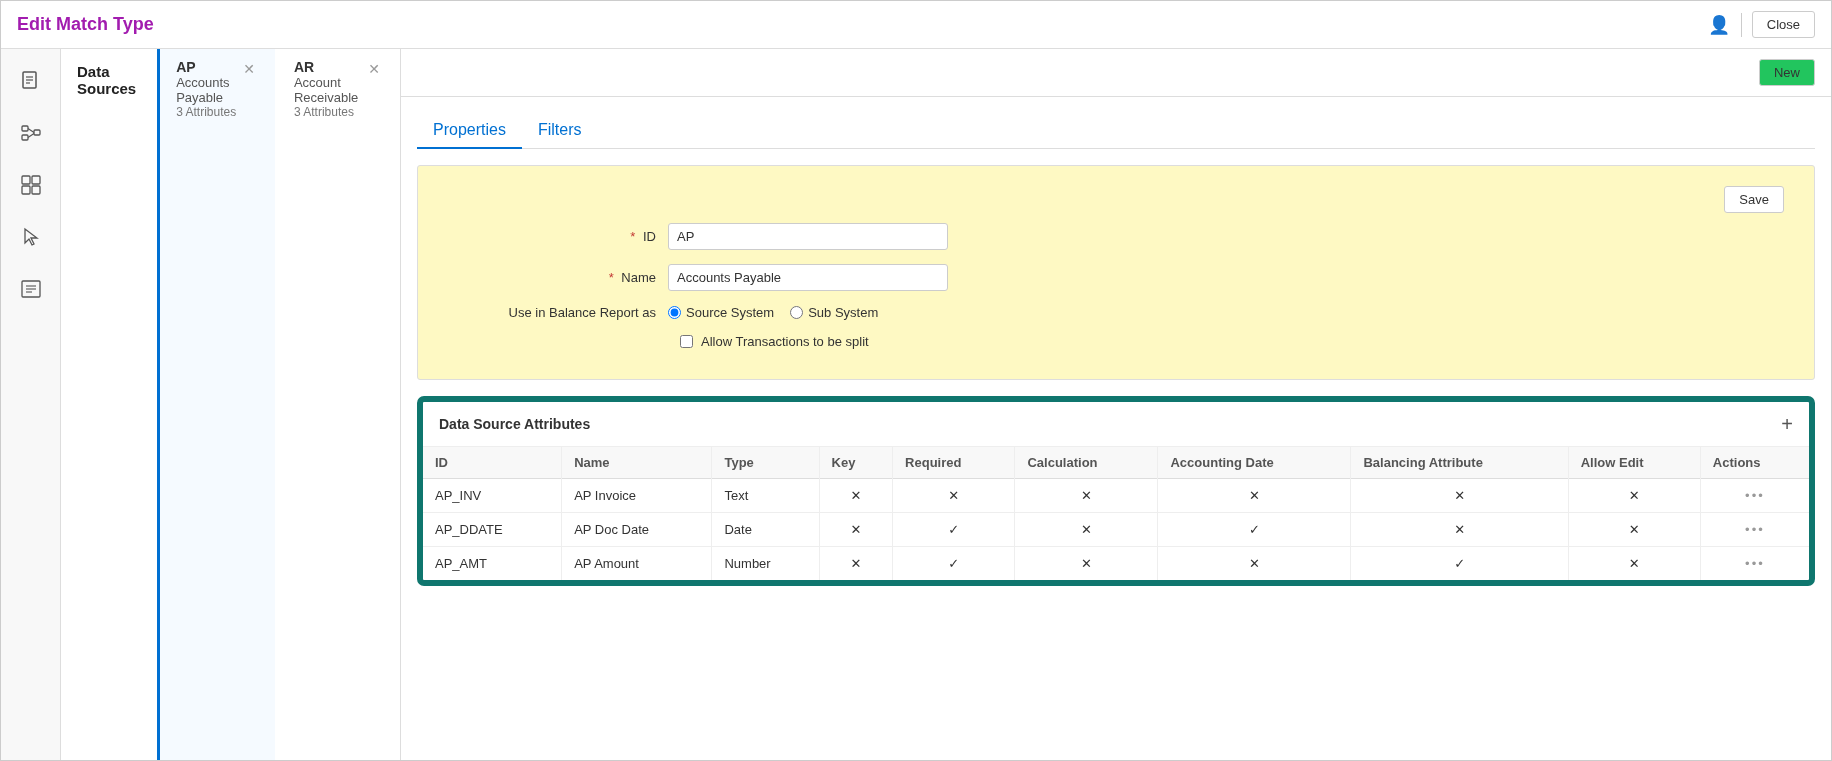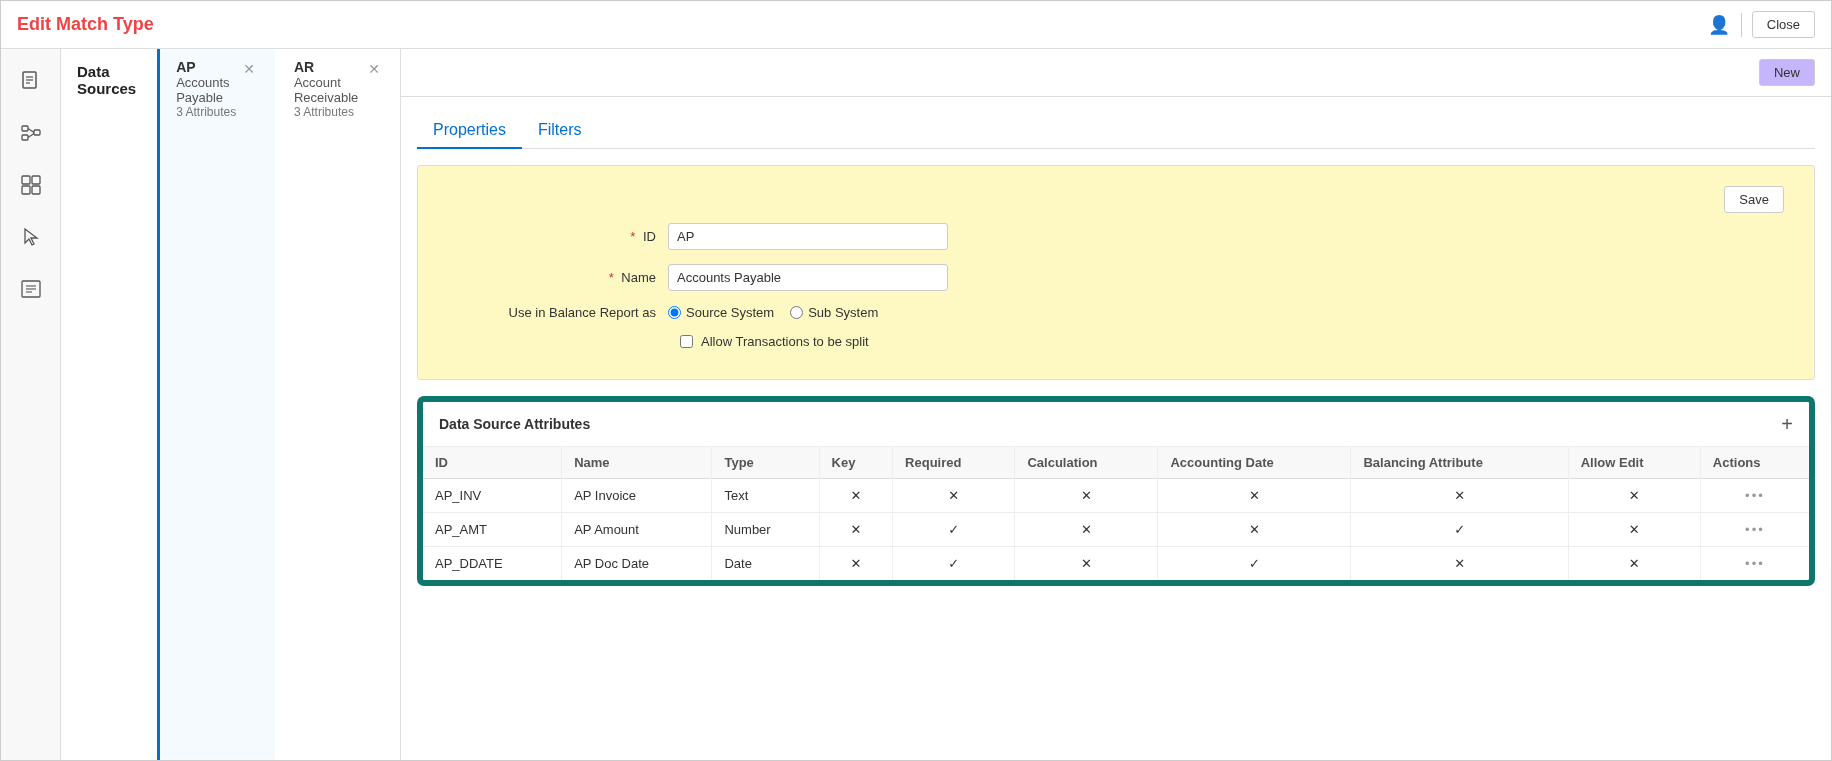--- a/index.html
+++ b/index.html
@@ -23,21 +23,21 @@
       display: flex;
       align-items: center;
       justify-content: space-between;
       padding: 10px 16px;
       border-bottom: 1px solid #ddd;
       background: #fff;
     }
     .header-title {
       font-size: 18px;
       font-weight: 600;
-      color: #ef4444;
+      color: #a21caf;
       text-align: right;
     }
     .header-right {
       display: flex;
       align-items: center;
       gap: 10px;
     }
     .header-icon {
       color: #666;
       font-size: 18px;
@@ -50,21 +50,21 @@
     .btn {
       padding: 5px 14px;
       border: 1px solid #ccc;
       background: #fff;
       cursor: pointer;
       border-radius: 3px;
       font-size: 13px;
       color: #333;
     }
     .btn-primary {
-      background: #c4b5fd;
+      background: #22c55e;
       border: 1px solid #ccc;
     }
     
     .main-layout {
       display: flex;
       flex: 1;
       overflow: hidden;
     }
     
     .icon-sidebar {
@@ -447,40 +447,40 @@
     <td>Text</td>
     <td class="cell-center">✕</td>
     <td class="cell-center">✕</td>
     <td class="cell-center">✕</td>
     <td class="cell-center">✕</td>
     <td class="cell-center">✕</td>
     <td class="cell-center">✕</td>
     <td class="cell-center"><span class="actions-dots">•••</span></td>
   </tr>
                 <tr>
+    <td>AP_DDATE</td>
+    <td>AP Doc Date</td>
+    <td>Date</td>
+    <td class="cell-center">✕</td>
+    <td class="cell-center">✓</td>
+    <td class="cell-center">✕</td>
+    <td class="cell-center">✓</td>
+    <td class="cell-center">✕</td>
+    <td class="cell-center">✕</td>
+    <td class="cell-center"><span class="actions-dots">•••</span></td>
+  </tr>
+                <tr>
     <td>AP_AMT</td>
     <td>AP Amount</td>
     <td>Number</td>
     <td class="cell-center">✕</td>
     <td class="cell-center">✓</td>
     <td class="cell-center">✕</td>
     <td class="cell-center">✕</td>
     <td class="cell-center">✓</td>
-    <td class="cell-center">✕</td>
-    <td class="cell-center"><span class="actions-dots">•••</span></td>
-  </tr>
-                <tr>
-    <td>AP_DDATE</td>
-    <td>AP Doc Date</td>
-    <td>Date</td>
-    <td class="cell-center">✕</td>
-    <td class="cell-center">✓</td>
-    <td class="cell-center">✕</td>
-    <td class="cell-center">✓</td>
-    <td class="cell-center">✕</td>
     <td class="cell-center">✕</td>
     <td class="cell-center"><span class="actions-dots">•••</span></td>
   </tr>
               </tbody>
           </table>
         </div>
       </div>
     </div>
   </div>
 </div>

